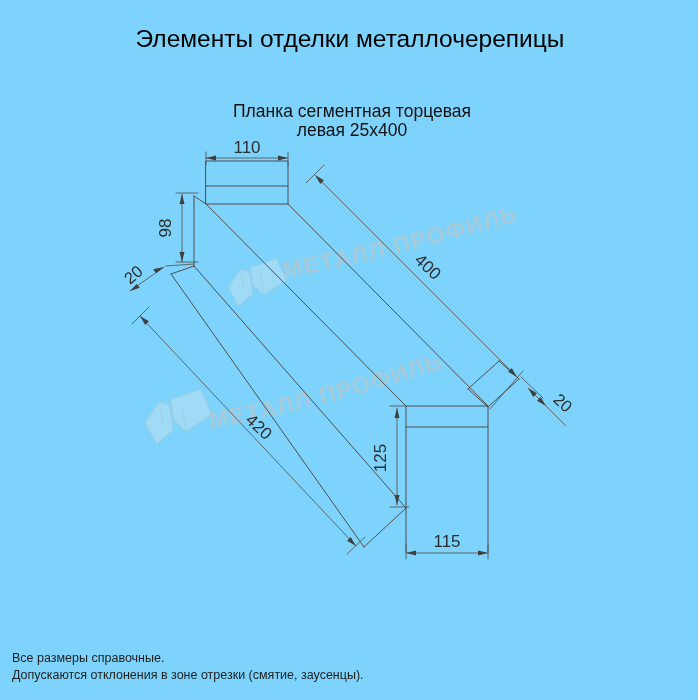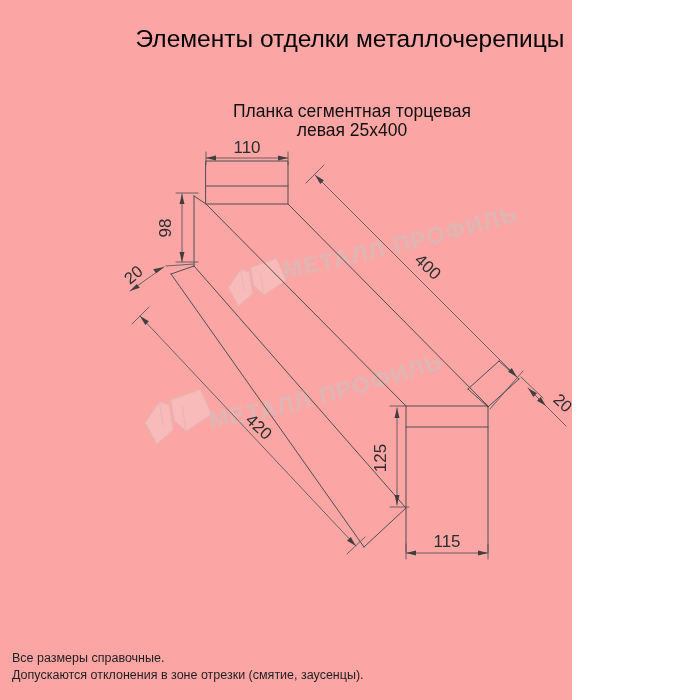--- a/index.html
+++ b/index.html
@@ -1,19 +1,19 @@
 <!DOCTYPE html>
 <html><head>
 <meta charset="utf-8">
 <style>
   html,body{margin:0;padding:0;background:#ffffff;}
   .page{
     position:relative;
-    width:572px;height:700px;
-    background:#fca5a5;
+    width:698px;height:700px;
+    background:#7dd3fc;
     font-family:"Liberation Sans", sans-serif;
     overflow:hidden;
     text-align:right;
   }
   svg{display:block;}
   svg text{font-family:"Liberation Sans", sans-serif;}
   .t-title{font-size:24.5px;fill:#000000;}
   .t-sub{font-size:17.5px;fill:#111111;}
   .t-dim{font-size:17px;fill:#2e2e2e;}
   .t-dim-s{font-size:16.5px;fill:#2e2e2e;}

